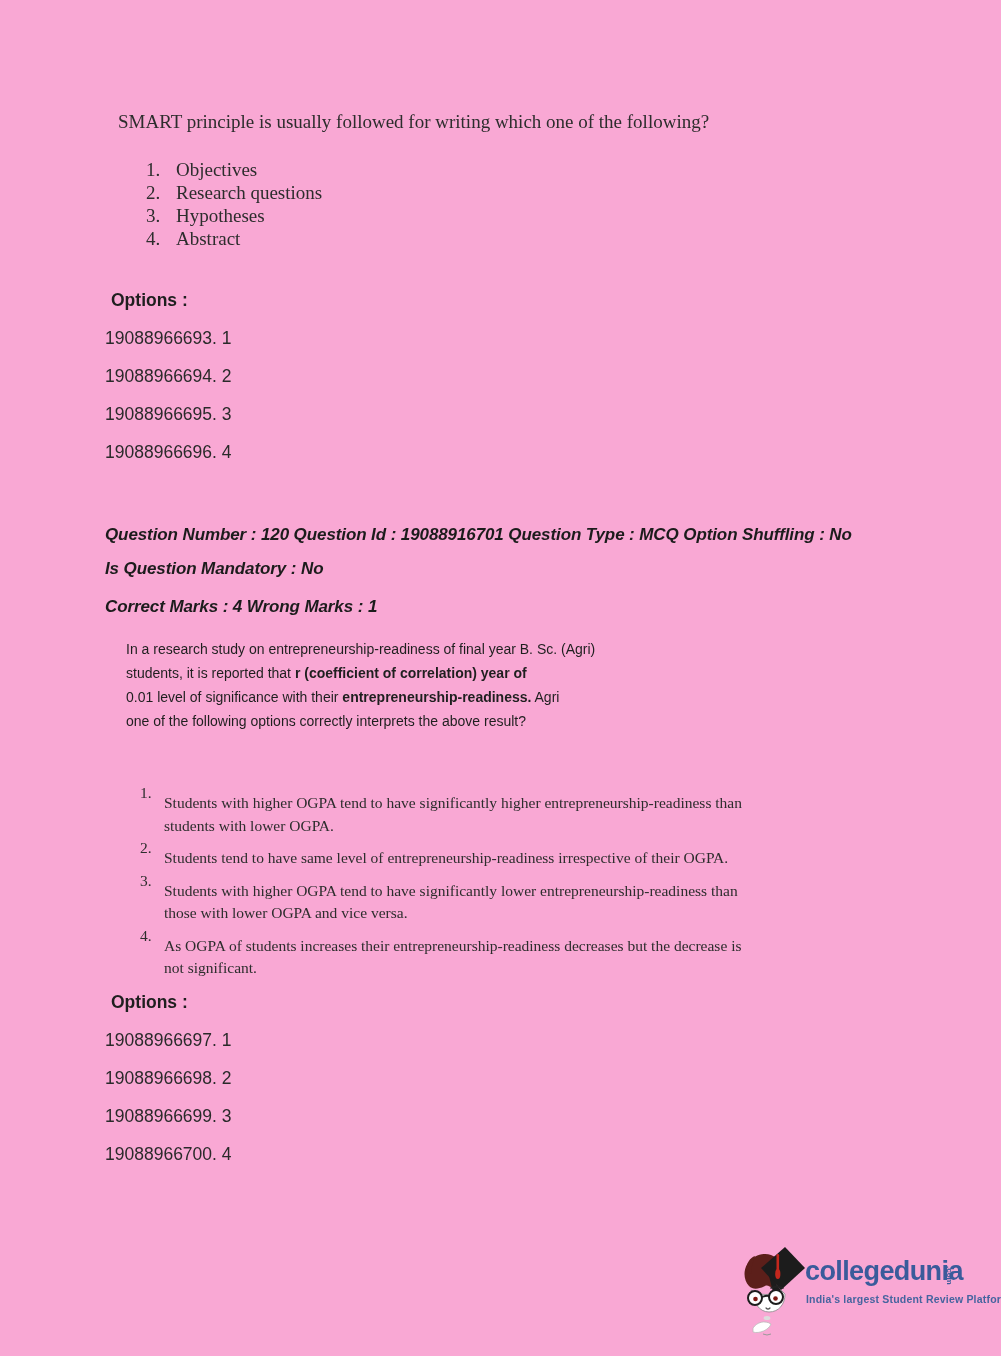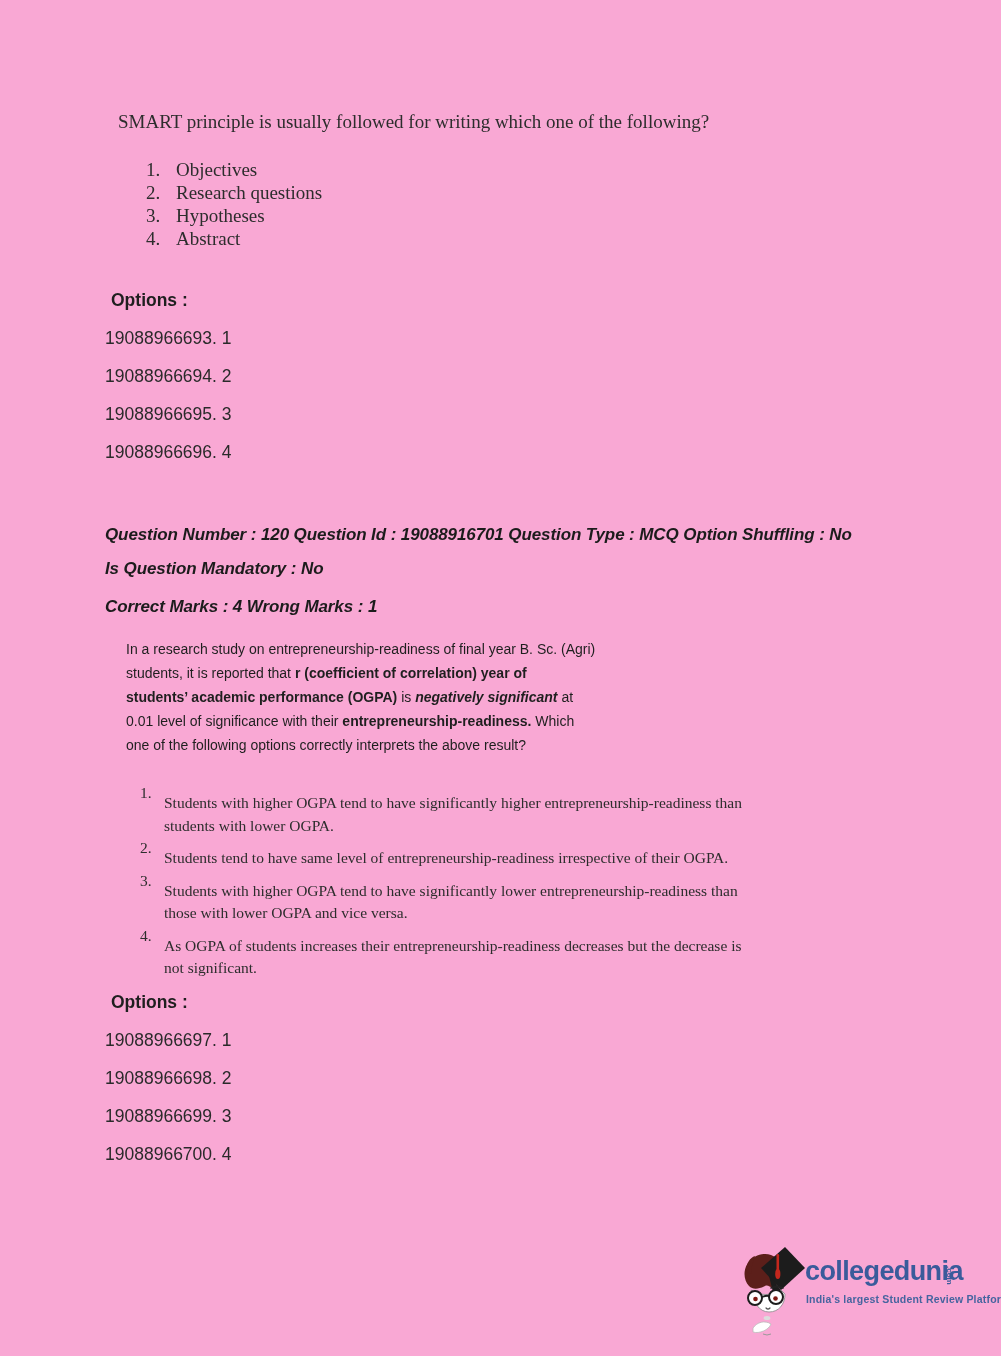--- a/index.html
+++ b/index.html
@@ -119,24 +119,21 @@
   <div class="meta-line" style="top:597px">Correct Marks : 4 Wrong Marks : 1</div>
 
   <div class="q2-body">
     <div class="line">
       <span>In a research study on entrepreneurship-readiness of final year B. Sc. (Agri)</span>
     </div>
     <div class="line">
       <span>students, it is reported that </span><span class="seg-b">r (coefficient of correlation) year of</span>
     </div>
     <div class="line">
-      <span class="seg-b">students’ academic performance (OGPA)</span><span> is </span><span class="seg-bi">negatively significant</span><span> at</span>
-    </div>
-    <div class="line">
-      <span>0.01 level of significance with their </span><span class="seg-b">entrepreneurship-readiness.</span><span> Which</span>
+      <span>0.01 level of significance with their </span><span class="seg-b">entrepreneurship-readiness.</span><span> Agri</span>
     </div>
     <div class="line">
       <span>one of the following options correctly interprets the above result?</span>
     </div>
   </div>
 
   <div class="q2-list">
     <div class="choice-row">
       <span class="choice-num">1.</span>
       <span class="choice-text">Students with higher OGPA tend to have significantly higher entrepreneurship-readiness than students with lower OGPA.</span>

